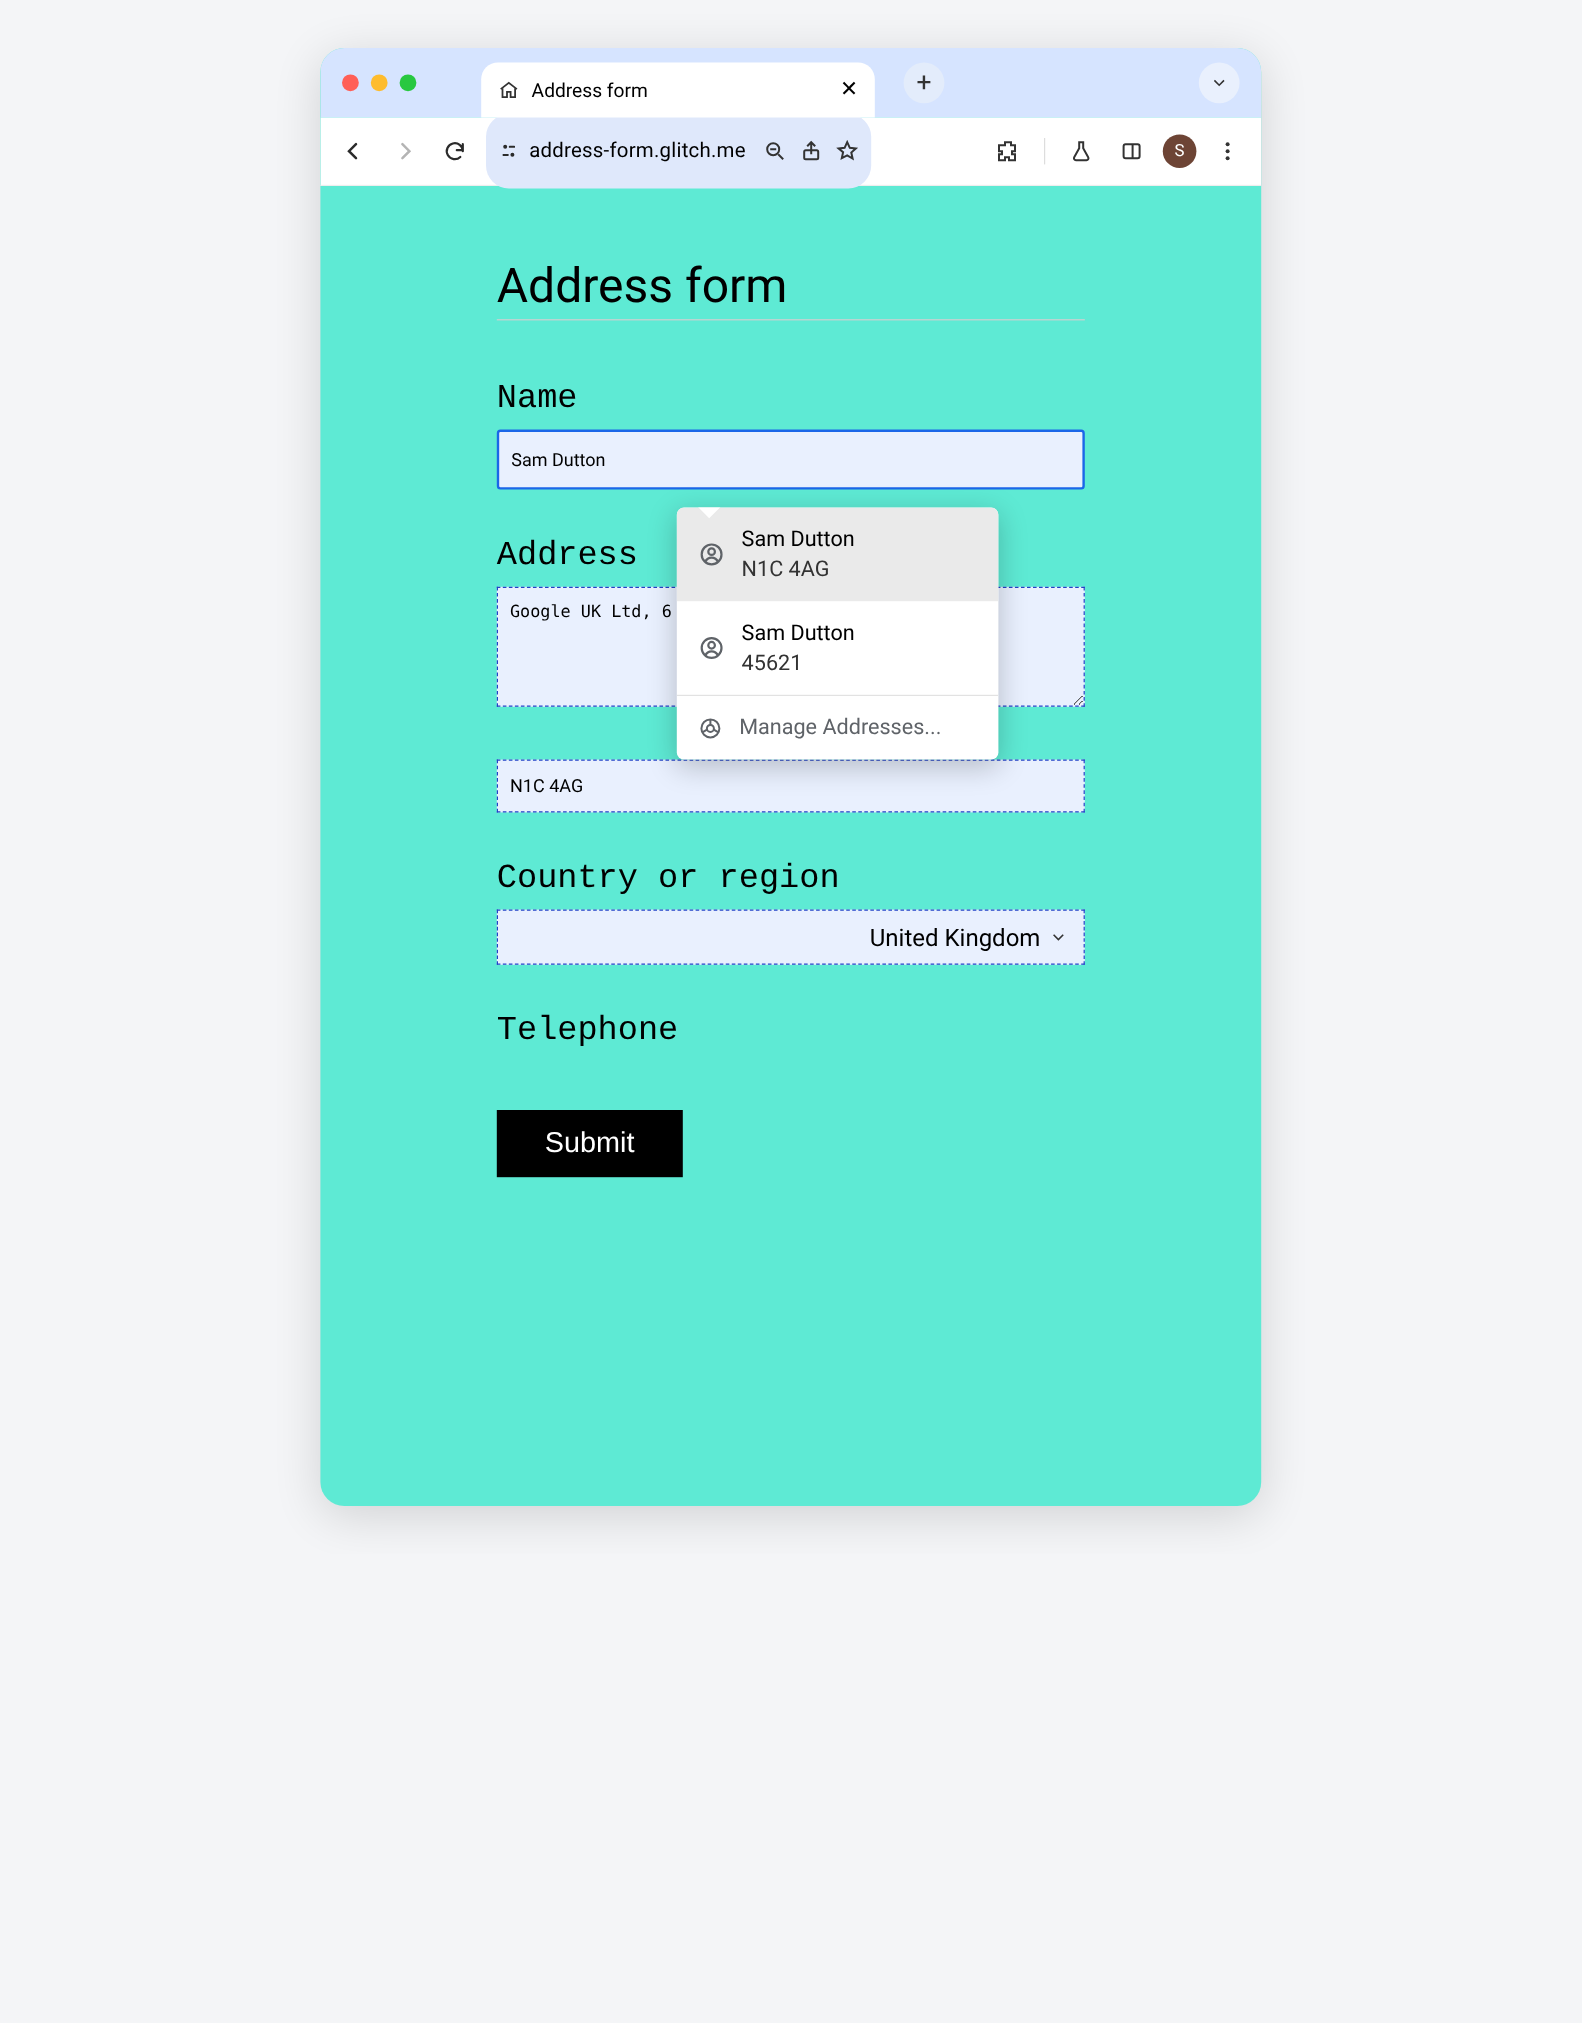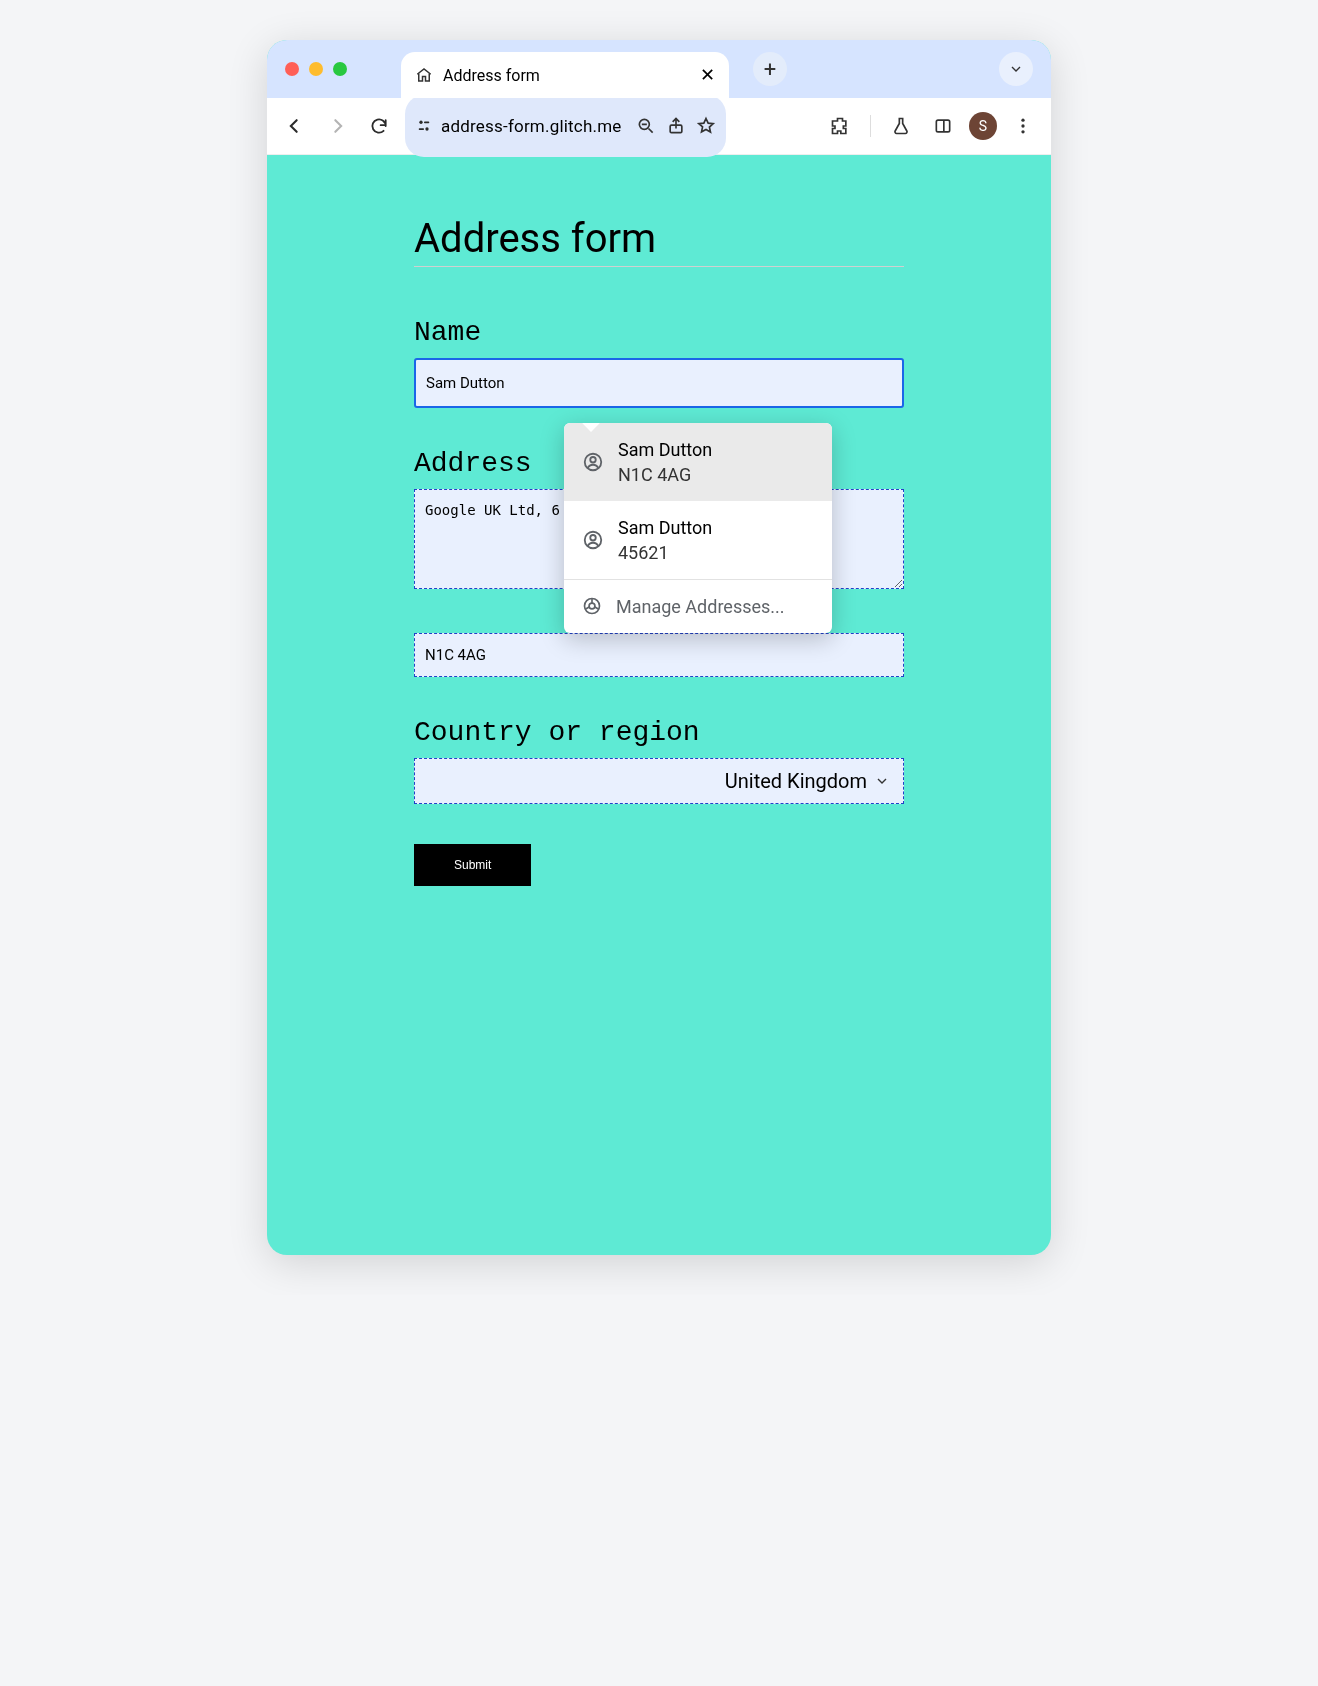--- a/index.html
+++ b/index.html
@@ -128,21 +128,21 @@
     font-size:14px;
   }
   .select-wrap{position:relative;}
   .select-wrap .control{font-size:20px;padding:10px 36px 10px 14px;appearance:none;text-align:right;}
   .select-wrap .chev{
     position:absolute;right:14px;top:50%;transform:translateY(-50%);
     pointer-events:none;color:#333;
   }
   .submit{
     background:#000;color:#fff;border:none;
-    font-size:12px;padding:14px 40px;cursor:pointer;
+    font-size:24px;padding:14px 40px;cursor:pointer;margin-top:10px;
   }
 
   
   .autofill{
     position:absolute;
     left:150px;top:208px;
     width:268px;
     background:#fff;
     border-radius:6px;
     box-shadow:0 6px 24px rgba(0,0,0,.22);
@@ -156,21 +156,21 @@
   }
   .af-item{
     display:flex;align-items:center;gap:14px;
     padding:16px 18px;cursor:pointer;
   }
   .af-item.hover{background:#eaeaea;}
   .af-item .ico{width:22px;height:22px;color:#5f6368;flex-shrink:0;}
   .af-item .lines .l1{font-size:18px;}
   .af-item .lines .l2{font-size:18px;color:#333;margin-top:4px;}
   .af-sep{height:1px;background:#e2e2e2;}
-  .af-manage{display:flex;align-items:flex-start;gap:14px;padding:16px 18px;color:var(--muted);cursor:pointer;}
+  .af-manage{display:flex;align-items:flex-end;gap:14px;padding:16px 18px;color:var(--muted);cursor:pointer;}
   .af-manage .ico{width:20px;height:20px;color:#5f6368;}
   .af-manage span{font-size:18px;}
 
   
   svg{display:block;}
 </style>
 </head>
 <body>
 
 <div class="stage">
@@ -310,20 +310,21 @@
             </select>
             <span class="chev">
               <svg width="16" height="16" viewBox="0 0 24 24">
                   <path d="M6 9l6 6 6-6" fill="none" stroke="#333" stroke-width="2"></path>
                 </svg>
             </span>
           </div>
         </div>
 
         <div class="field">
+          <label>Telephone</label>
         </div>
 
         <button class="submit">Submit</button>
 
         
         <div class="autofill">
           <div class="af-item hover">
             <span class="ico">
               <svg viewBox="0 0 24 24" fill="none" stroke="currentColor" stroke-width="2">
                   <circle cx="12" cy="12" r="9"></circle>

